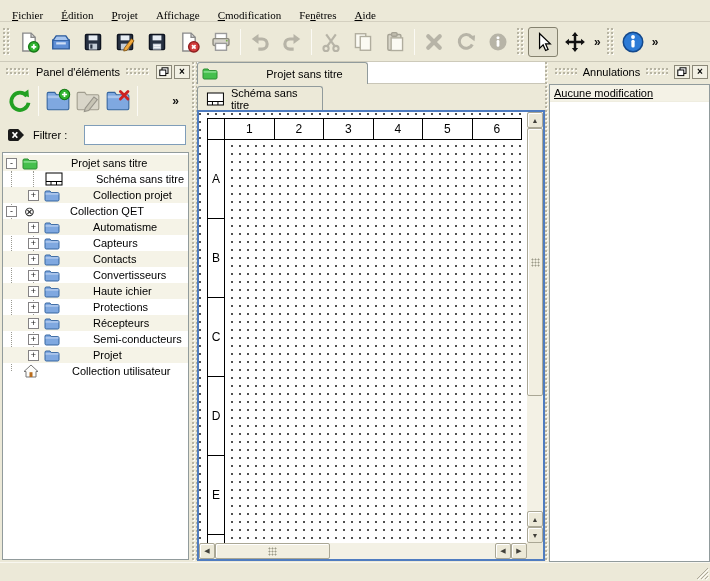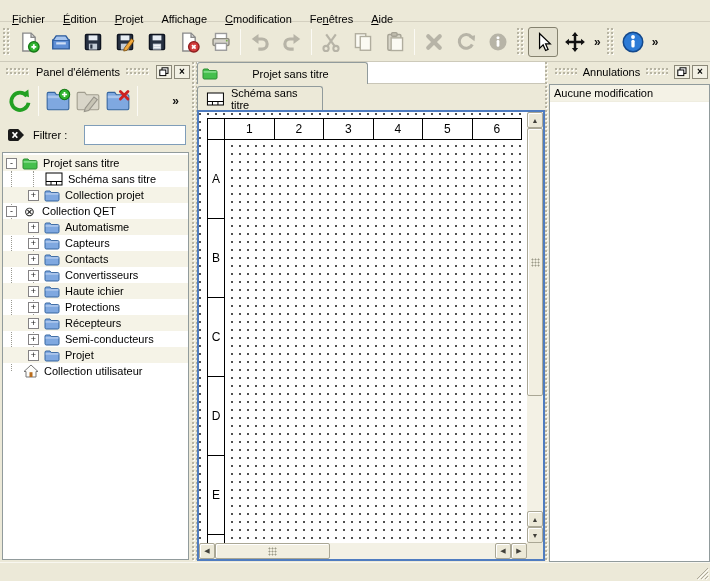--- a/index.html
+++ b/index.html
@@ -10,21 +10,21 @@
     font-family:"Liberation Sans", sans-serif; font-size:11px;
   }
   .dots {
     background-image: radial-gradient(circle at 1px 1px, #b7b4a3 1px, rgba(0,0,0,0) 1.4px),
                       radial-gradient(circle at 2px 2px, #fdfcf7 1px, rgba(0,0,0,0) 1.4px);
     background-size:4px 4px;
   }
   
   .menubar { position:absolute; left:0; top:0; width:710px; height:22px;
     display:flex; align-items:stretch; border-bottom:1px solid #d4d0c0; padding-left:3px; }
-  .menu-item { display:flex; align-items:flex-start; padding:13px 9px; cursor:default; }
+  .menu-item { display:flex; align-items:flex-end; padding:0 9px; cursor:default;font-family:Liberation Serif, serif; }
   .menu-item .key { text-decoration:underline; }
   
   .toolbar { position:absolute; left:0; top:22px; width:710px; height:40px;
     display:flex; align-items:center; border-bottom:1px solid #cdcaba; }
   .tb-handle { width:7px; height:28px; margin:0 3px; }
   .tb-btn { width:30px; height:30px; margin:0 1px; display:flex; align-items:center; justify-content:center; border:1px solid transparent; }
   .tb-btn.pressed { background:#e4e1d0; border:1px solid #85826f; border-radius:3px; }
   .tb-sep { width:1px; height:26px; background:#c3c0b0; border-right:1px solid #fbfaf4; margin:0 3px; }
   .chev { font-weight:bold; font-size:12px; padding:0 3px; color:#111; }
   
@@ -45,21 +45,21 @@
   .tree { flex:1; margin:2px 3px 2px 2px; background:#fff; border:1px solid #919b9c; position:relative; overflow:hidden; }
   .guide { position:absolute; width:0; border-left:1px dotted #9a9a92; }
   .trow { height:16px; display:flex; align-items:center; position:relative; }
   .trow.alt { background:#f5f3e7; }
   .lvl0 { padding-left:3px; } .lvl1 { padding-left:25px; }
   .lvl0-noexp { padding-left:20px; } .lvl1-noexp { padding-left:42px; }
   .exp { width:11px; height:11px; border:1px solid #848284; background:#fff; font-size:9px; line-height:9px;
     text-align:center; margin-right:5px; flex:0 0 11px; color:#222; }
   .ticon { margin-right:5px; flex:0 0 auto; }
   .qet-glyph { font-size:13px; line-height:13px; width:15px; text-align:center; margin-right:5px; color:#222; }
-  .tlabel { white-space:nowrap; }
+  .tlabel { white-space:nowrap;margin-left:28px; }
   
   .splitter { position:absolute; top:62px; height:500px; width:5px; }
   
   .center { position:absolute; left:197px; top:62px; width:348px; height:500px; }
   .proj-tabbar { position:absolute; left:0; top:0; width:348px; height:22px; background:#fff; border-bottom:1px solid #c9c6b7; }
   .proj-tab { position:absolute; left:0; top:0; width:171px; height:22px; background:#ece9d8;
     border:1px solid #919b9c; border-bottom:none; border-radius:3px 3px 0 0; display:flex; align-items:center; padding:0 4px; }
   .proj-tab .tlabel { flex:1; text-align:center; }
   .diag-tabbar { position:absolute; left:0; top:22px; width:348px; height:26px; background:#ece9d8; }
   .diag-tab { position:absolute; left:0; top:2px; height:24px; width:126px; background:#ece9d8;
@@ -90,21 +90,21 @@
   .sc-thumb { background:#f2efe1; border:1px solid #aaa795; border-radius:2px;
     box-shadow:inset 1px 1px 0 #fff; display:flex; align-items:center; justify-content:center; }
   .vscroll .sc-thumb { flex:0 0 268px; } .hscroll .sc-thumb { flex:0 0 115px; }
   .sc-track { flex:1; }
   .grip9 { width:9px; height:9px;
     background-image: radial-gradient(circle, #9c9988 0.9px, rgba(0,0,0,0) 1.1px);
     background-size:3px 3px; }
   .sb-corner { position:absolute; right:0; bottom:0; width:16px; height:16px; background:#ece9d8; }
   
   .right-dock { position:absolute; left:549px; top:62px; width:161px; height:500px; display:flex; flex-direction:column; }
-  .undo-list { flex:1; margin:2px 0 0 0; background:#fff; border:1px solid #919b9c; }
+  .undo-list { flex:1; margin:2px 0 0 0; background:#fff; border:1px solid #919b9c;text-decoration:underline; }
   .undo-item { padding:2px 4px; background:#f4f2e6; border-bottom:1px solid #efede0; }
   
   .statusbar { position:absolute; left:0; top:562px; width:710px; height:19px;
     box-shadow:inset 0 1px 0 #f8f7f0; }
   .size-grip { position:absolute; right:1px; bottom:1px; }
 </style>
 </head>
 <body>
 
 <div class="menubar">

